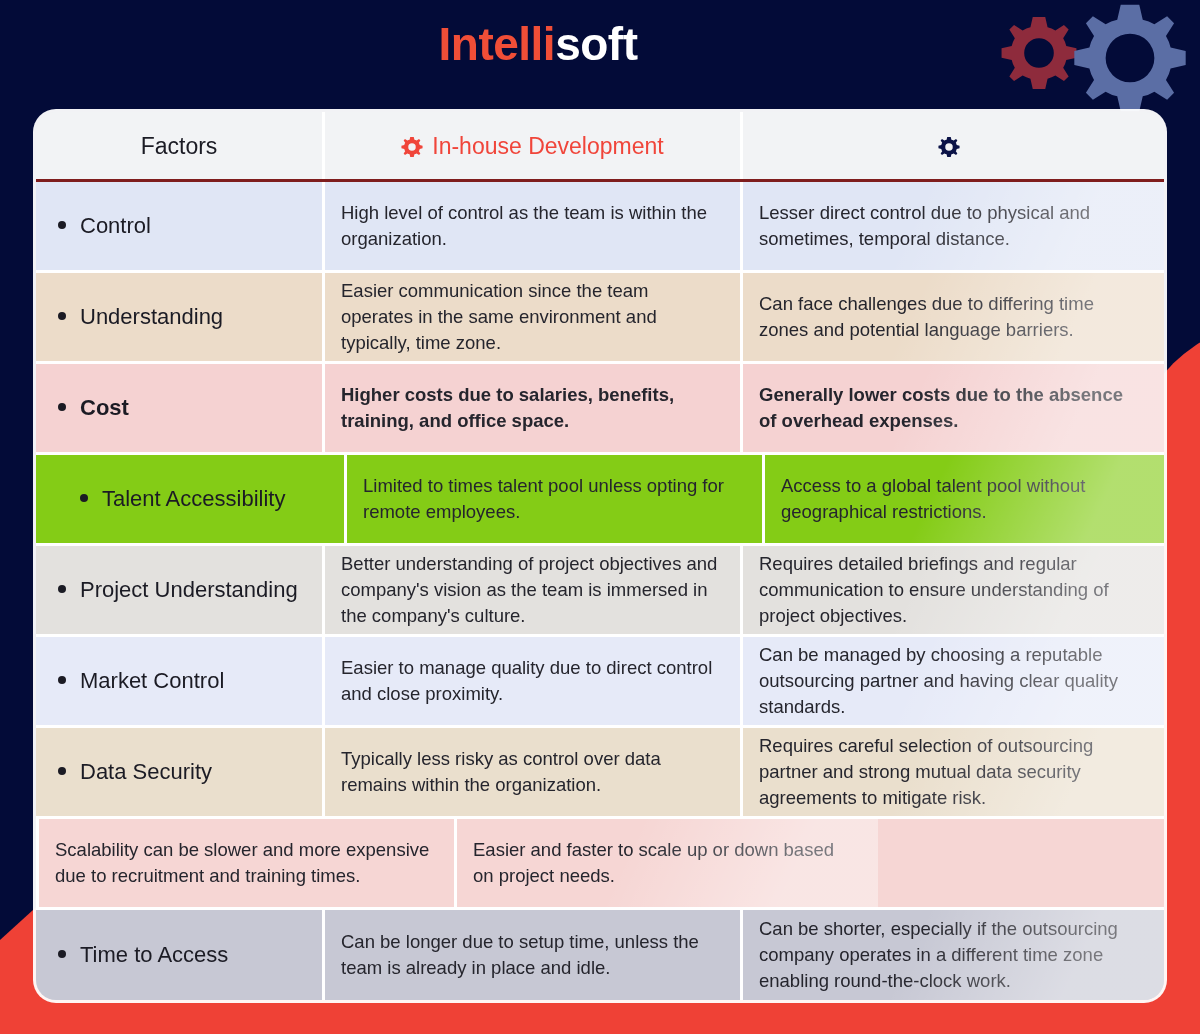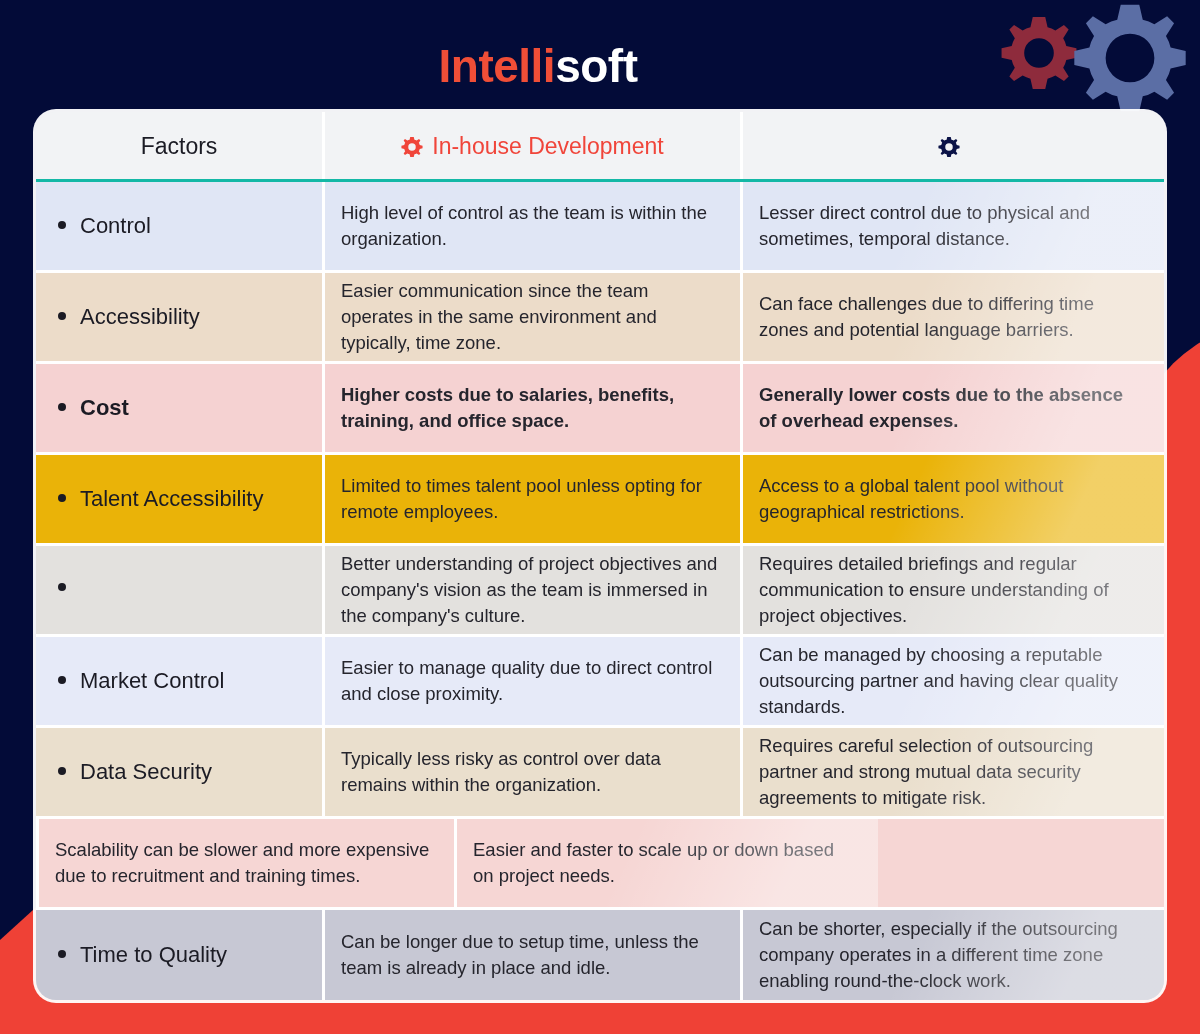--- a/index.html
+++ b/index.html
@@ -54,21 +54,21 @@
   .brand {
     position: absolute;
     left: 0;
     top: 0;
     width: 1200px;
     height: 112px;
   }
   .logo {
     position: absolute;
     left: 0;
-    top: 38px;
+    top: 16px;
     width: 1076px;
     text-align: center;
     font-size: 46px;
     font-weight: bold;
     letter-spacing: -0.5px;
     line-height: 56px;
     white-space: nowrap;
   }
   .logo .part-a { color: #f04e37; }
   .logo .part-b { color: #ffffff; }
@@ -127,21 +127,21 @@
 
   .col-inhouse, .col-outsourcing {
     border-left: 3px solid #ffffff;
   }
 
   
   .header-row {
     height: 70px;
     background: #f2f3f5;
     flex: 0 0 70px;
-    border-bottom: 3px solid #14b8a6;
+    border-bottom: 3px solid #7f1d1d;
   }
   .header-row .cell {
     justify-content: center;
     align-items: center;
   }
   .head-text {
     font-size: 23px;
     line-height: 28px;
     white-space: nowrap;
   }
@@ -181,21 +181,21 @@
     font-size: 18.5px;
     line-height: 26px;
     color: #25252d;
     padding: 0 20px 0 16px;
   }
 
   
   .tint-blue    { background: #e0e6f5; }
   .tint-beige   { background: #ecdcc9; }
   .tint-pink    { background: #f5d2d2; font-weight: bold; }
-  .tint-gray    { background: #eab308; }
+  .tint-gray    { background: #84cc16; padding-left: 22px; }
   .tint-lgray   { background: #e3e1de; }
   .tint-lblue   { background: #e6eaf8; }
   .tint-beige2  { background: #eadfcd; }
   .tint-pink2   { background: #f6d6d4; }
   .tint-gray2   { background: #c7c8d4; }
 
   
   .wash {
     position: absolute;
     inset: 0;
@@ -253,21 +253,21 @@
             <div class="cell col-inhouse">
               <div class="desc">High level of control as the team is within the organization.</div>
             </div>
             <div class="cell col-outsourcing">
               <div class="desc">Lesser direct control due to physical and sometimes, temporal distance.</div>
               <div class="wash"></div>
             </div>
           </div>
           <div class="row body-row tint-beige" style="flex: 1 1 0px; min-height: 90.5556px;">
             <div class="cell col-factor">
-              <div class="cell-factor-inner"><span class="bullet"></span><span class="factor-label" style="padding-left: 0px;">Accessibility</span></div>
+              <div class="cell-factor-inner"><span class="bullet"></span><span class="factor-label" style="padding-left: 0px;">Understanding</span></div>
             </div>
             <div class="cell col-inhouse">
               <div class="desc">Easier communication since the team operates in the same environment and typically, time zone.</div>
             </div>
             <div class="cell col-outsourcing">
               <div class="desc">Can face challenges due to differing time zones and potential language barriers.</div>
               <div class="wash"></div>
             </div>
           </div>
           <div class="row body-row tint-pink" style="flex: 1 1 0px; min-height: 90.5556px;">
@@ -289,21 +289,21 @@
             <div class="cell col-inhouse">
               <div class="desc">Limited to times talent pool unless opting for remote employees.</div>
             </div>
             <div class="cell col-outsourcing">
               <div class="desc">Access to a global talent pool without geographical restrictions.</div>
               <div class="wash"></div>
             </div>
           </div>
           <div class="row body-row tint-lgray" style="flex: 1 1 0px; min-height: 90.5556px;">
             <div class="cell col-factor">
-              <div class="cell-factor-inner"><span class="bullet"></span></div>
+              <div class="cell-factor-inner"><span class="bullet"></span><span class="factor-label" style="padding-left: 0px;">Project Understanding</span></div>
             </div>
             <div class="cell col-inhouse">
               <div class="desc">Better understanding of project objectives and company's vision as the team is immersed in the company's culture.</div>
             </div>
             <div class="cell col-outsourcing">
               <div class="desc">Requires detailed briefings and regular communication to ensure understanding of project objectives.</div>
               <div class="wash"></div>
             </div>
           </div>
           <div class="row body-row tint-lblue" style="flex: 1 1 0px; min-height: 90.5556px;">
@@ -334,21 +334,21 @@
             <div class="cell col-inhouse">
               <div class="desc">Scalability can be slower and more expensive due to recruitment and training times.</div>
             </div>
             <div class="cell col-outsourcing">
               <div class="desc">Easier and faster to scale up or down based on project needs.</div>
               <div class="wash"></div>
             </div>
           </div>
           <div class="row body-row tint-gray2" style="flex: 1 1 0px; min-height: 90.5556px;">
             <div class="cell col-factor">
-              <div class="cell-factor-inner"><span class="bullet"></span><span class="factor-label" style="padding-left: 0px;">Time to Quality</span></div>
+              <div class="cell-factor-inner"><span class="bullet"></span><span class="factor-label" style="padding-left: 0px;">Time to Access</span></div>
             </div>
             <div class="cell col-inhouse">
               <div class="desc">Can be longer due to setup time, unless the team is already in place and idle.</div>
             </div>
             <div class="cell col-outsourcing">
               <div class="desc">Can be shorter, especially if the outsourcing company operates in a different time zone enabling round-the-clock work.</div>
               <div class="wash"></div>
             </div>
           </div>
         </div>

